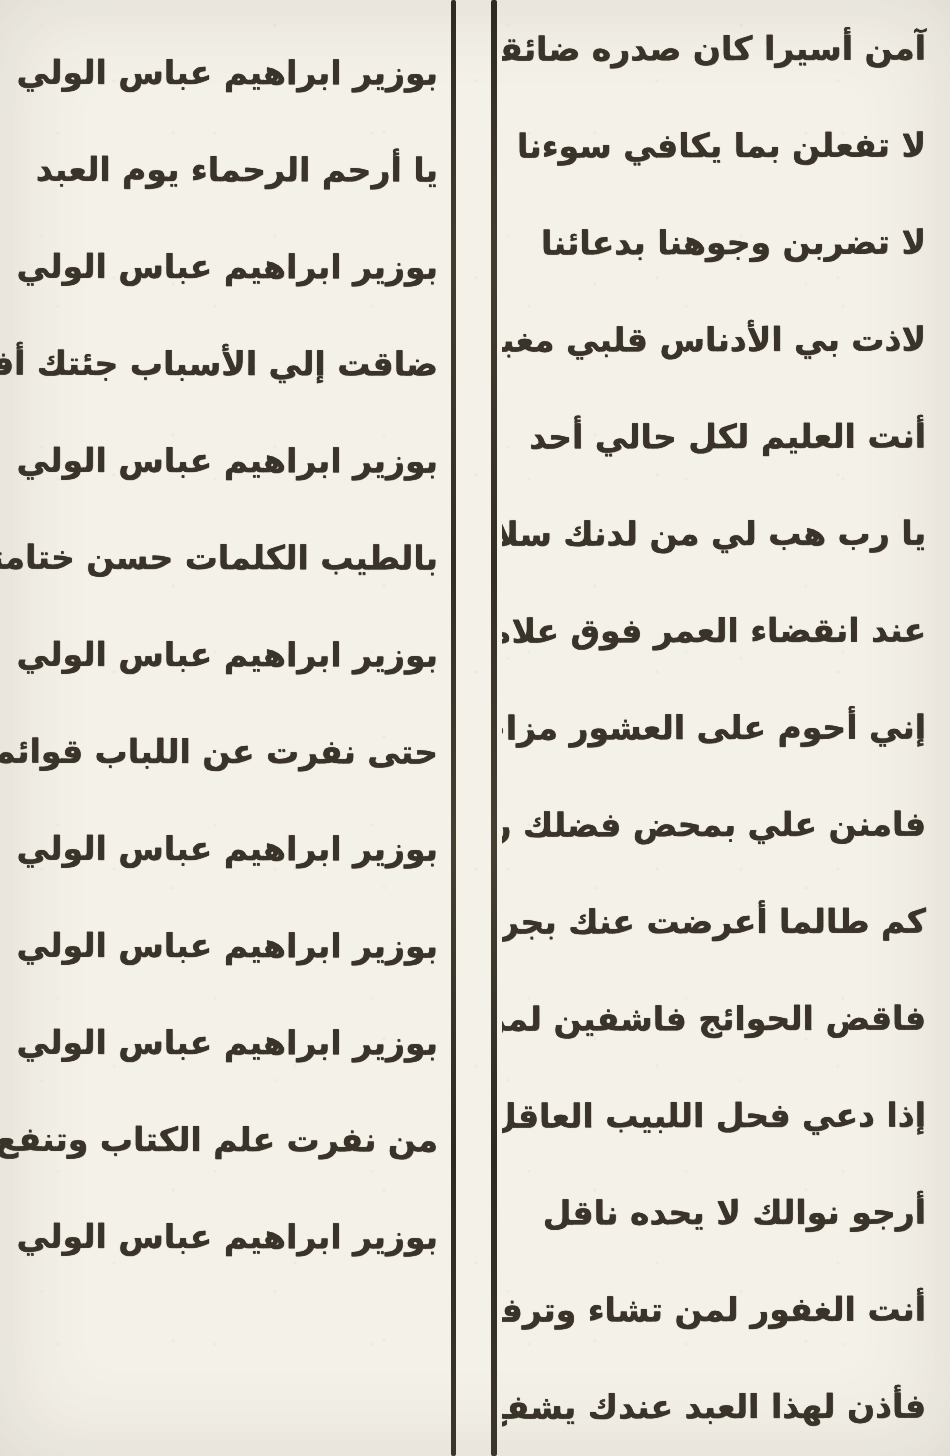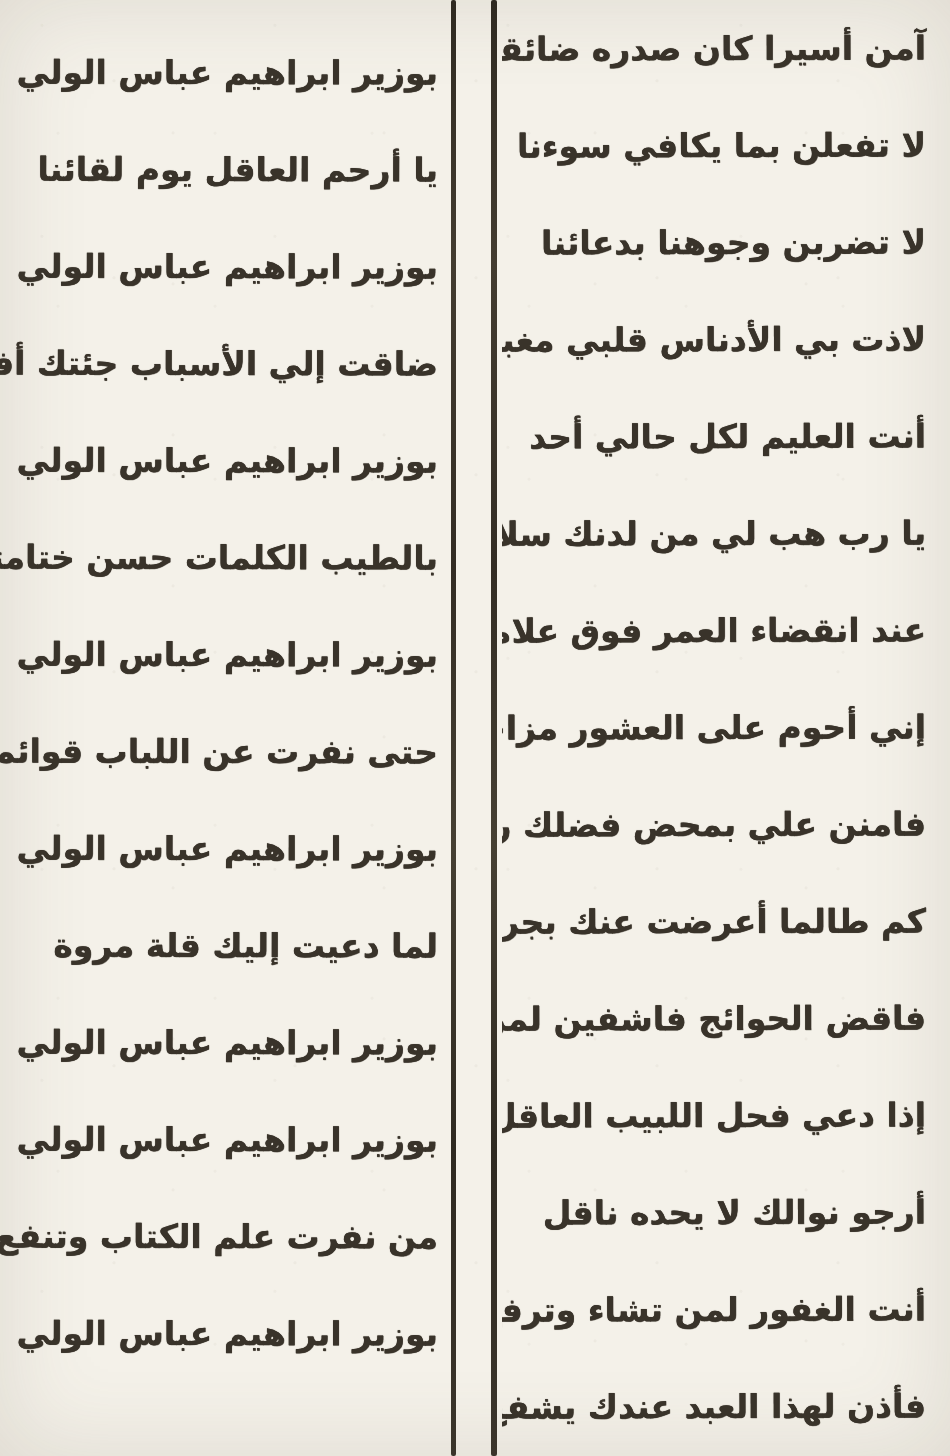--- a/index.html
+++ b/index.html
@@ -91,28 +91,27 @@
     <div class="line">أرجو نوالك لا يحده ناقل</div>
     <div class="line">أنت الغفور لمن تشاء وترفع</div>
     <div class="line">فأذن لهذا العبد عندك يشفع</div>
   </div>
 
   <div class="divider divider-inner"></div>
   <div class="divider divider-outer"></div>
 
   <div class="column column-left">
     <div class="line">بوزير ابراهيم عباس الولي</div>
-    <div class="line">يا أرحم العاقل يوم لقائنا</div>
+    <div class="line">يا أرحم الرحماء يوم العبد</div>
     <div class="line">بوزير ابراهيم عباس الولي</div>
     <div class="line">ضاقت إلي الأسباب جئتك أفقرا</div>
     <div class="line">بوزير ابراهيم عباس الولي</div>
     <div class="line">بالطيب الكلمات حسن ختامتي</div>
     <div class="line">بوزير ابراهيم عباس الولي</div>
     <div class="line">حتى نفرت عن اللباب قوائما</div>
     <div class="line">بوزير ابراهيم عباس الولي</div>
-    <div class="line">لما دعيت إليك قلة مروة</div>
     <div class="line">بوزير ابراهيم عباس الولي</div>
     <div class="line">بوزير ابراهيم عباس الولي</div>
     <div class="line">من نفرت علم الكتاب وتنفع</div>
     <div class="line">بوزير ابراهيم عباس الولي</div>
   </div>
 
 </div>
 
 </body></html>

